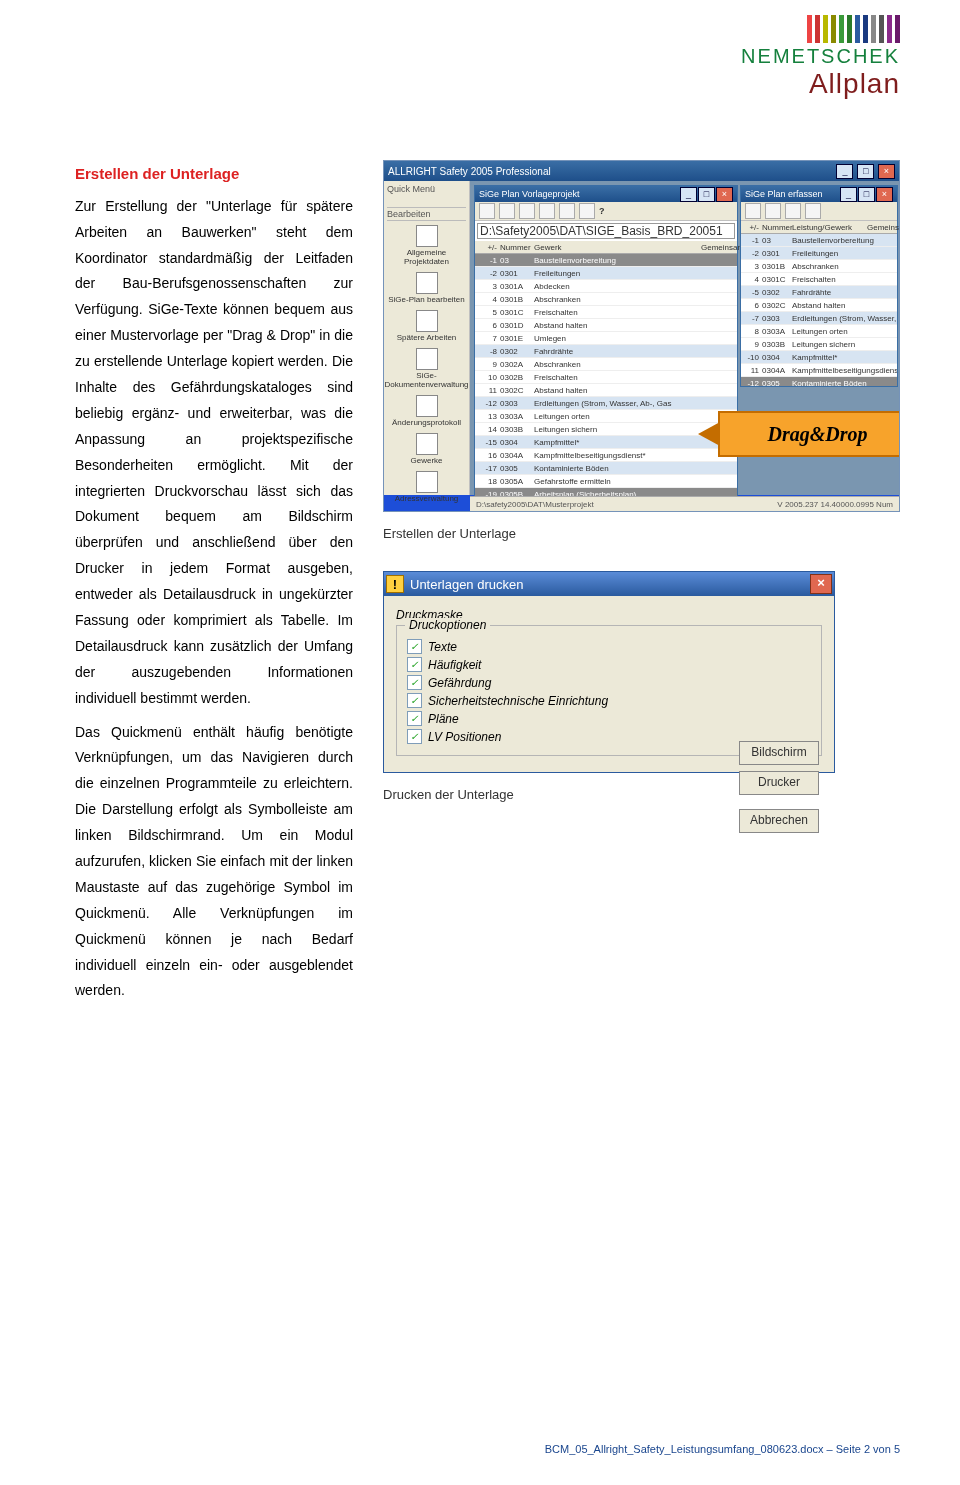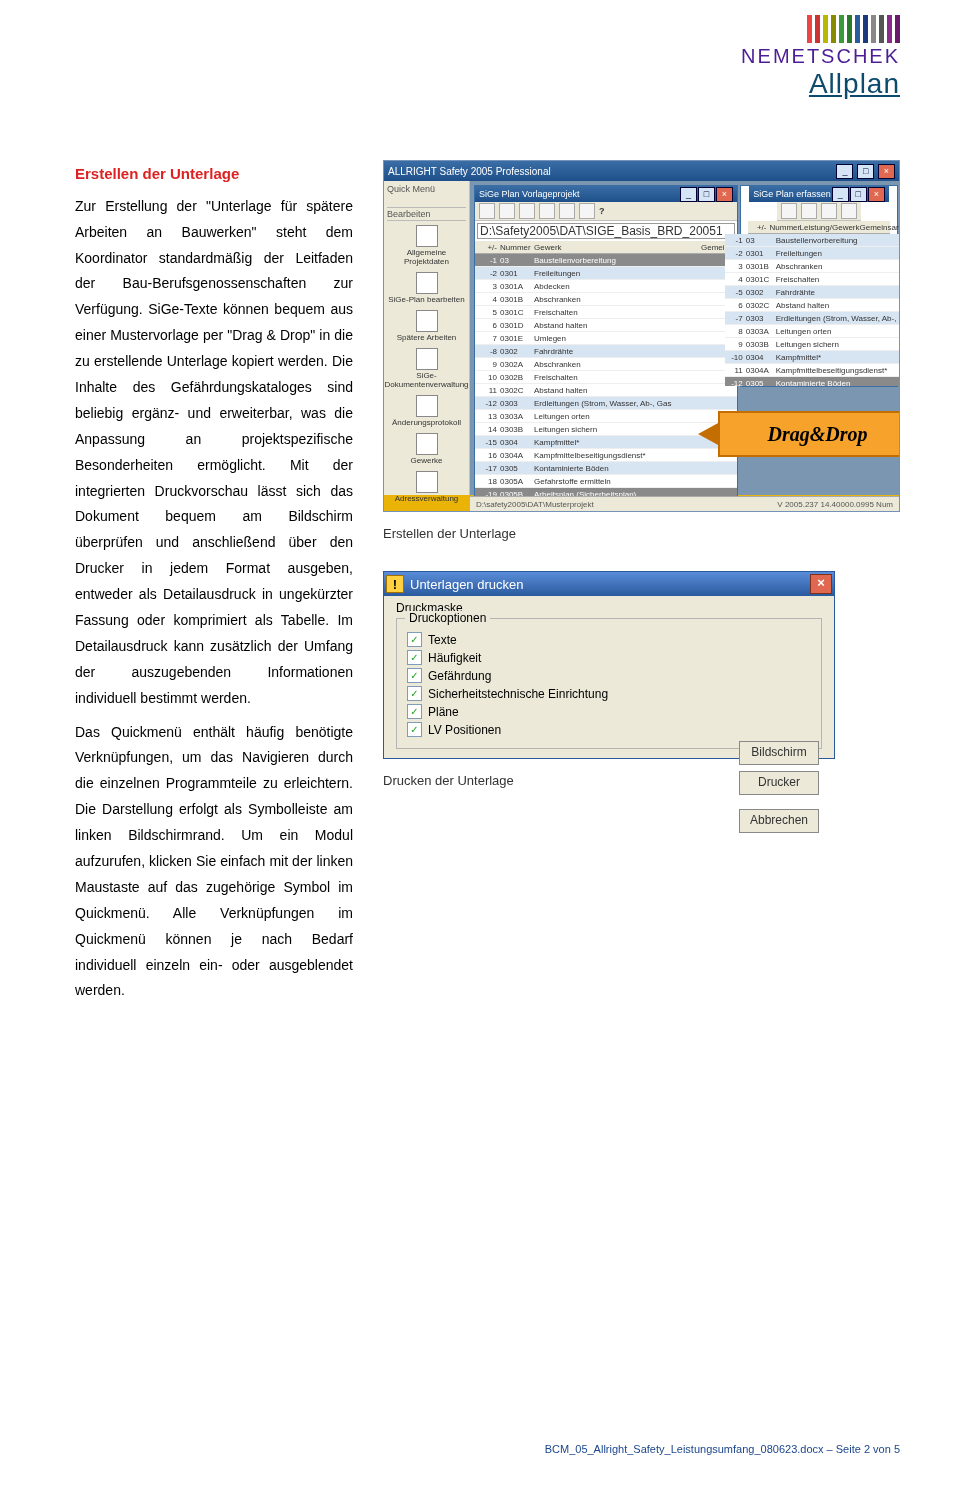--- a/index.html
+++ b/index.html
@@ -30,27 +30,26 @@
     margin-bottom: 2px;
   }
   .logo-bars span {
     width: 5px;
     height: 28px;
     display: inline-block;
   }
   .logo-text {
     font-size: 20px;
     letter-spacing: 2px;
-    color: #4c1d95;
+    color: #15803d;
   }
   .logo-sub {
     font-size: 28px;
-    color: #0c4a6e;
+    color: #7f1d1d;
     letter-spacing: 1px;
-    text-decoration: underline;
   }
   .content {
     display: flex;
     gap: 30px;
     margin-top: 140px;
   }
   .col-left {
     width: 300px;
     font-size: 14px;
     line-height: 1.85;
@@ -74,21 +73,21 @@
   .caption {
     font-size: 13px;
     color: #333;
     margin: 14px 0 30px 0;
   }
 
   
   .shot1 {
     width: 515px;
     height: 350px;
-    background: #eab308;
+    background: #1d4ed8;
     border: 1px solid #7593b9;
     font-size: 9px;
     position: relative;
     overflow: hidden;
   }
   .titlebar {
     height: 20px;
     background: linear-gradient(#3a6ea5, #1e4f8a);
     color: #fff;
     display: flex;
@@ -150,21 +149,21 @@
   }
   .mdi-win {
     position: absolute;
     background: #fff;
     border: 1px solid #3a6ea5;
     display: flex;
     flex-direction: column;
   }
   .mdi-win .titlebar { height: 16px; font-size: 9px; }
   .win1 { left: 4px; top: 4px; width: 262px; height: 318px; }
-  .win2 { left: 270px; top: 4px; width: 156px; height: 200px; align-items: center; }
+  .win2 { left: 270px; top: 4px; width: 156px; height: 200px; }
   .toolbar {
     height: 18px;
     background: #ece9d8;
     border-bottom: 1px solid #c0c0c0;
     display: flex;
     align-items: center;
     gap: 4px;
     padding: 0 4px;
   }
   .tb-btn { width: 14px; height: 14px; border: 1px solid #aaa; background: #f5f5f5; }
@@ -268,21 +267,21 @@
   }
   .dlg-close {
     width: 20px; height: 18px;
     background: #e06850;
     border: 1px solid #803018;
     color: #fff;
     text-align: center;
     line-height: 16px;
     font-weight: bold;
   }
-  .dlg-body { padding: 5px 12px; }
+  .dlg-body { padding: 12px 12px; font-style: italic; }
   .field-label { font-size: 12px; margin-bottom: 3px; }
   .combo {
     width: 300px;
     height: 20px;
     border: 1px solid #7f9db9;
     background: #fff;
     display: flex;
     align-items: center;
     justify-content: space-between;
     padding: 0 2px 0 4px;

